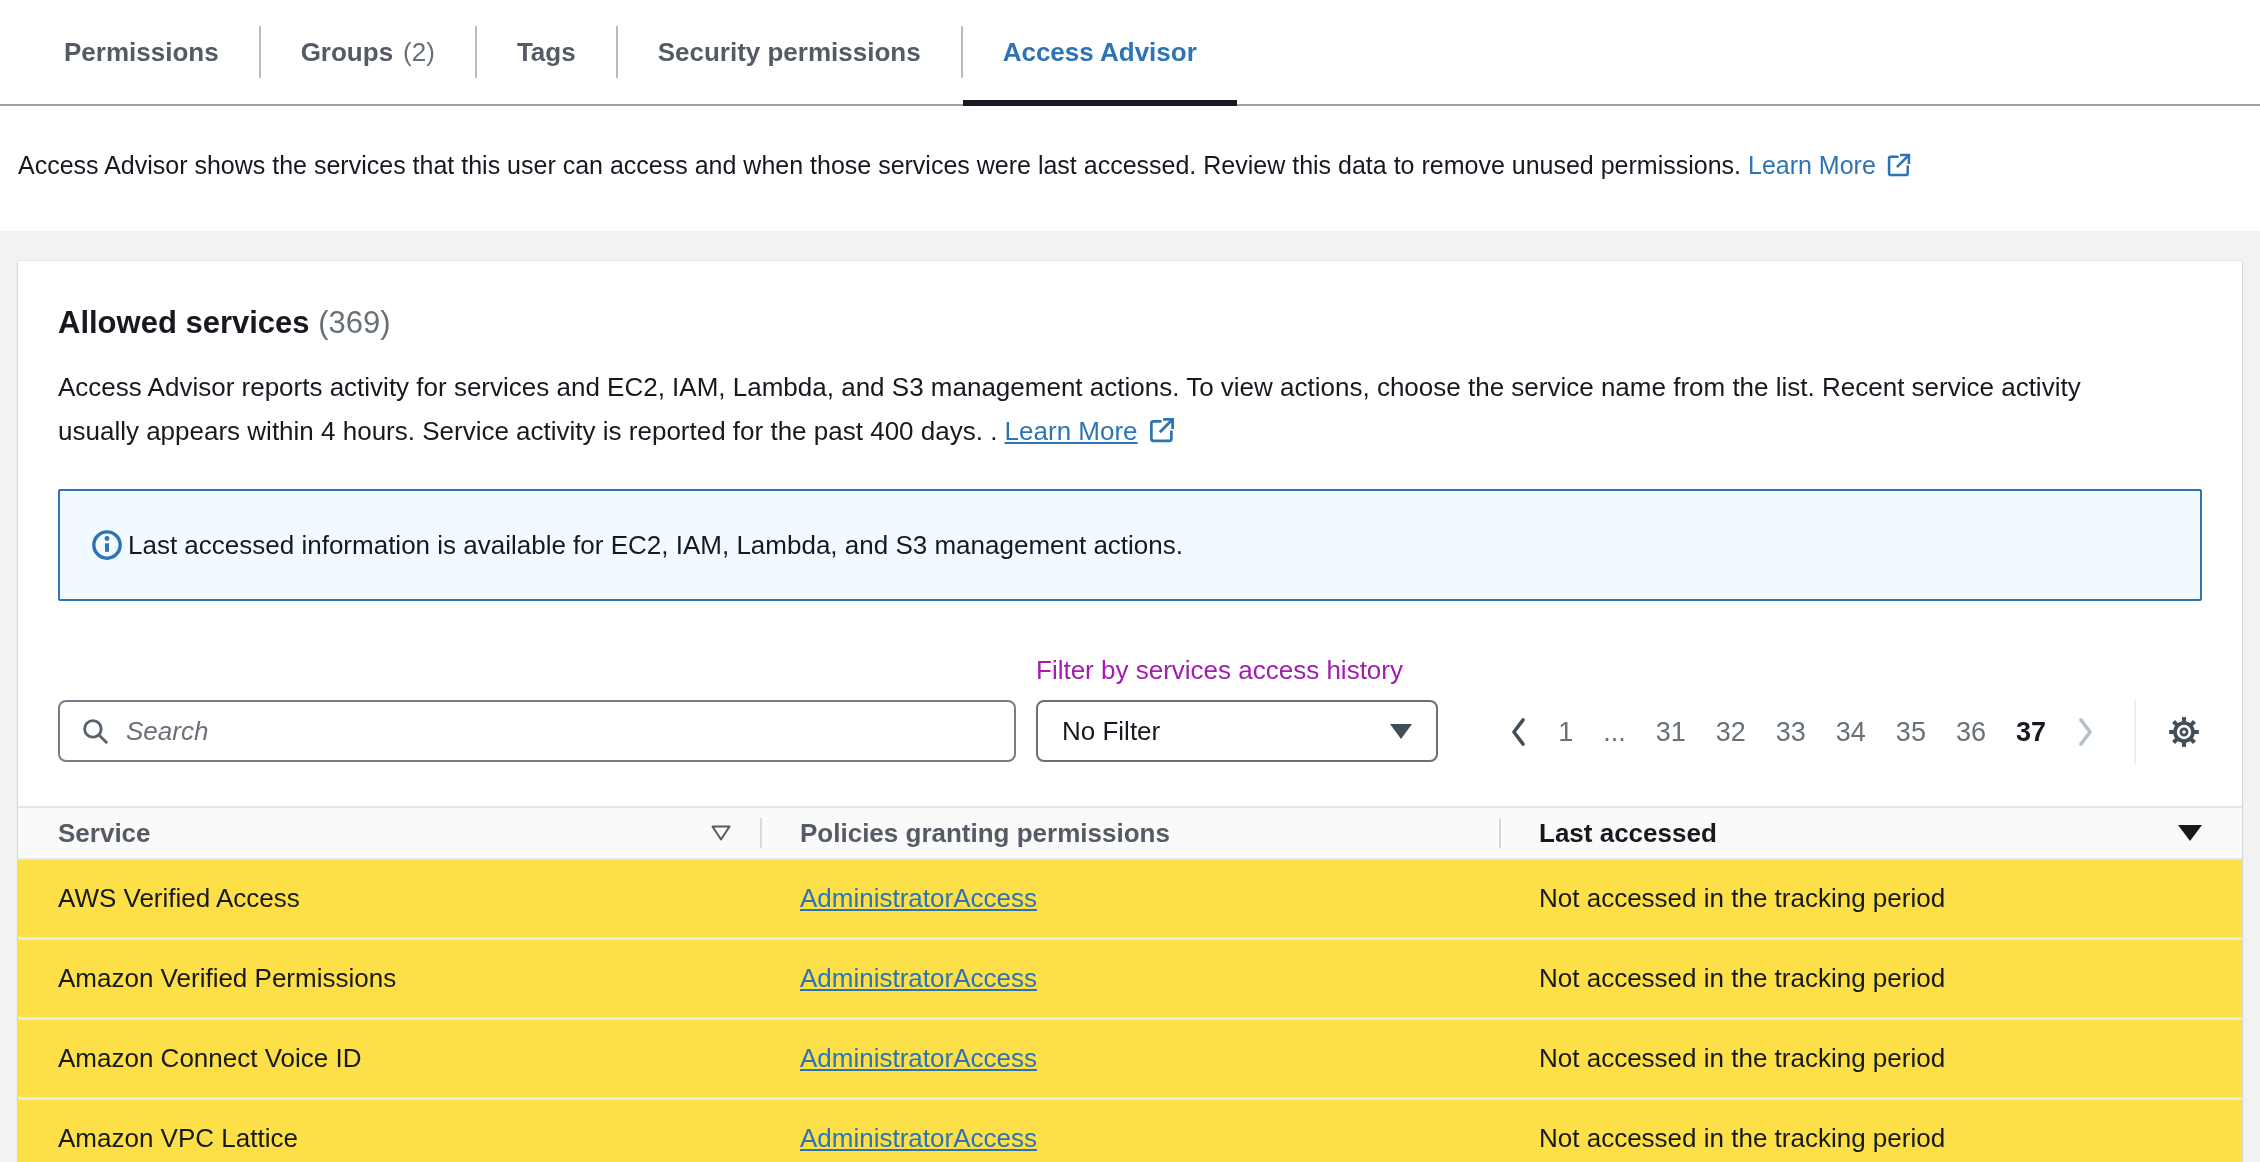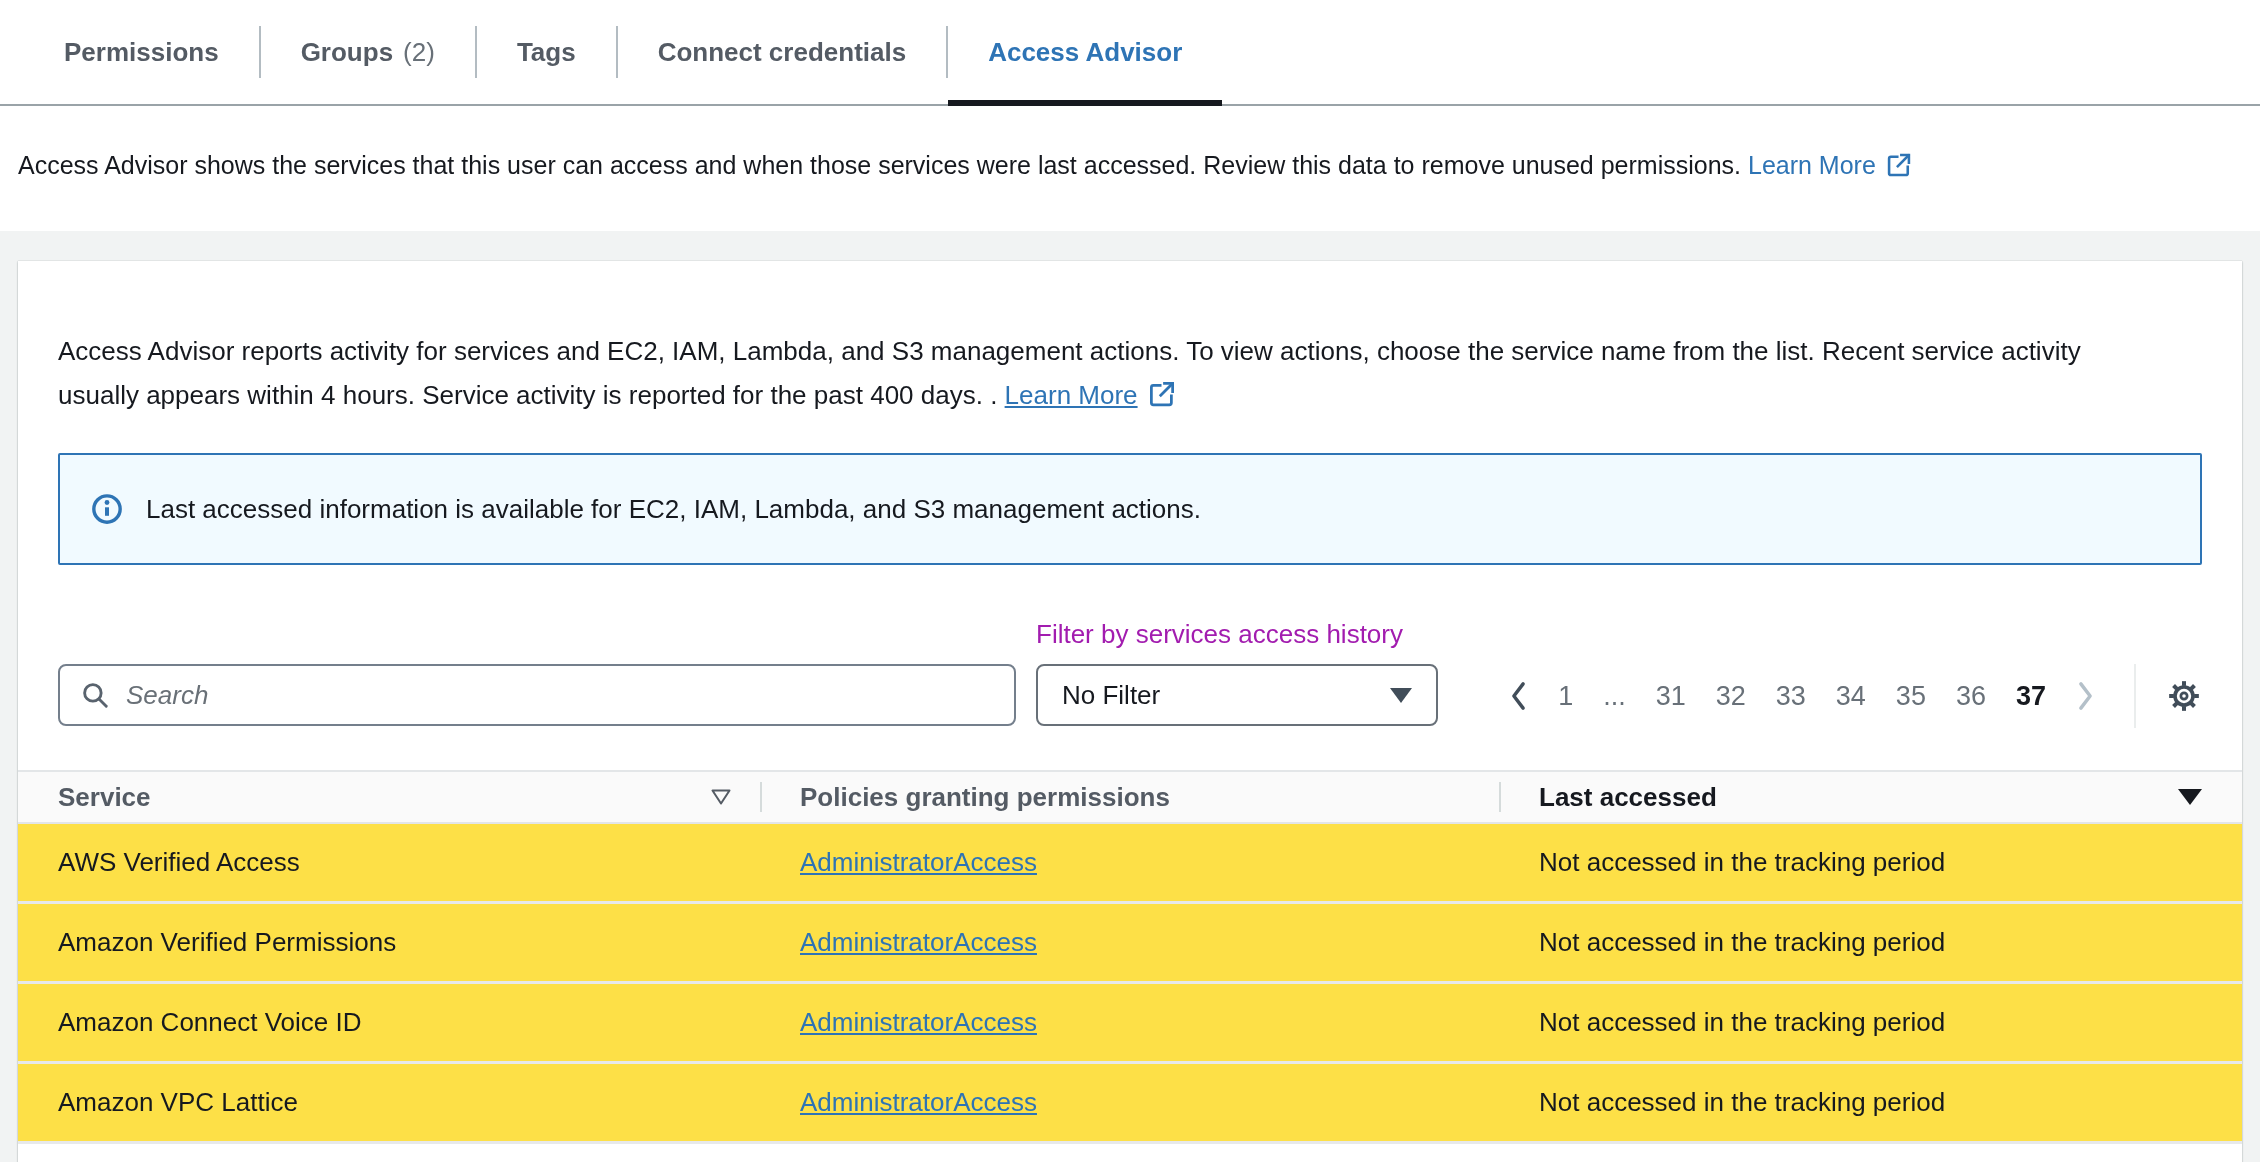--- a/index.html
+++ b/index.html
@@ -26,21 +26,21 @@
   .card { background:#ffffff; width:2224px; height:100%;
           box-shadow:0 1px 2px 0 rgba(0,28,36,.25), 0 0 1px 0 rgba(0,28,36,.25); }
   .card-pad { padding:44px 40px 0 40px; }
 
   h2.panel-title { font-size:31px; font-weight:bold; color:#16191f; }
   h2.panel-title .count { color:#687078; font-weight:400; }
 
   .desc { margin-top:24px; font-size:26px; line-height:44px; color:#16191f; max-width:2100px; }
   .desc .ext-icon { width:30px; height:30px; }
 
-  .info-banner { margin-top:36px; display:flex; align-items:center; gap:22px;
+  .info-banner { margin-top:36px; display:flex; align-items:center; gap:4px;
                  border:2px solid #2e74b5; border-radius:2px; background:#f1faff;
                  height:112px; padding:0 30px; font-size:26px; }
   .info-icon { width:34px; height:34px; flex:0 0 auto; }
 
   
   .ctrl-grid { margin-top:54px; display:grid; grid-template-columns:958px 402px 1fr; column-gap:20px; }
   .filter-label { grid-column:2; font-size:26px; color:#a21caf; margin-bottom:14px; }
   .search-box { grid-column:1; grid-row:2; display:flex; align-items:center; gap:16px;
                 height:62px; border:2px solid #747f8c; border-radius:8px; background:#fff; padding:0 20px; }
   .search-box svg { flex:0 0 auto; }
@@ -87,21 +87,21 @@
   <div class="tab">
     <span>Groups</span>
     <span class="count">(2)</span>
   </div>
   <span class="tab-sep"></span>
   <div class="tab">
     <span>Tags</span>
   </div>
   <span class="tab-sep"></span>
   <div class="tab">
-    <span>Connect credentials</span>
+    <span>Security permissions</span>
   </div>
   <span class="tab-sep"></span>
   <div class="tab active">
     <span>Access Advisor</span>
   </div>
 </nav>
 
 <p class="intro">
   <span>Access Advisor shows the services that this user can access and when those services were last accessed. Review this data to remove unused permissions.</span>
   <a class="link">
@@ -110,20 +110,24 @@
         <path d="M14 3.5h6.5V10"></path>
         <path d="M20 4L11 13"></path>
       </svg>
   </a>
 </p>
 
 <section class="gray">
   <div class="card">
     <div class="card-pad">
 
+      <h2 class="panel-title">
+        <span>Allowed services</span>
+        <span class="count">(369)</span>
+      </h2>
 
       <p class="desc">
         <span>Access Advisor reports activity for services and EC2, IAM, Lambda, and S3 management actions. To view actions, choose the service name from the list. Recent service activity usually appears within 4 hours. Service activity is reported for the past 400 days. .</span>
         <a class="link u">
           <span>Learn More</span><svg class="ext-icon" viewBox="0 0 24 24" fill="none" stroke="#2e74b5" stroke-width="2.2" stroke-linecap="square">
               <path d="M19.5 13.5v5.5a1.6 1.6 0 0 1-1.6 1.6H5.1a1.6 1.6 0 0 1-1.6-1.6V6.6A1.6 1.6 0 0 1 5.1 5h5.4"></path>
               <path d="M14 3.5h6.5V10"></path>
               <path d="M20 4L11 13"></path>
             </svg>
         </a>

